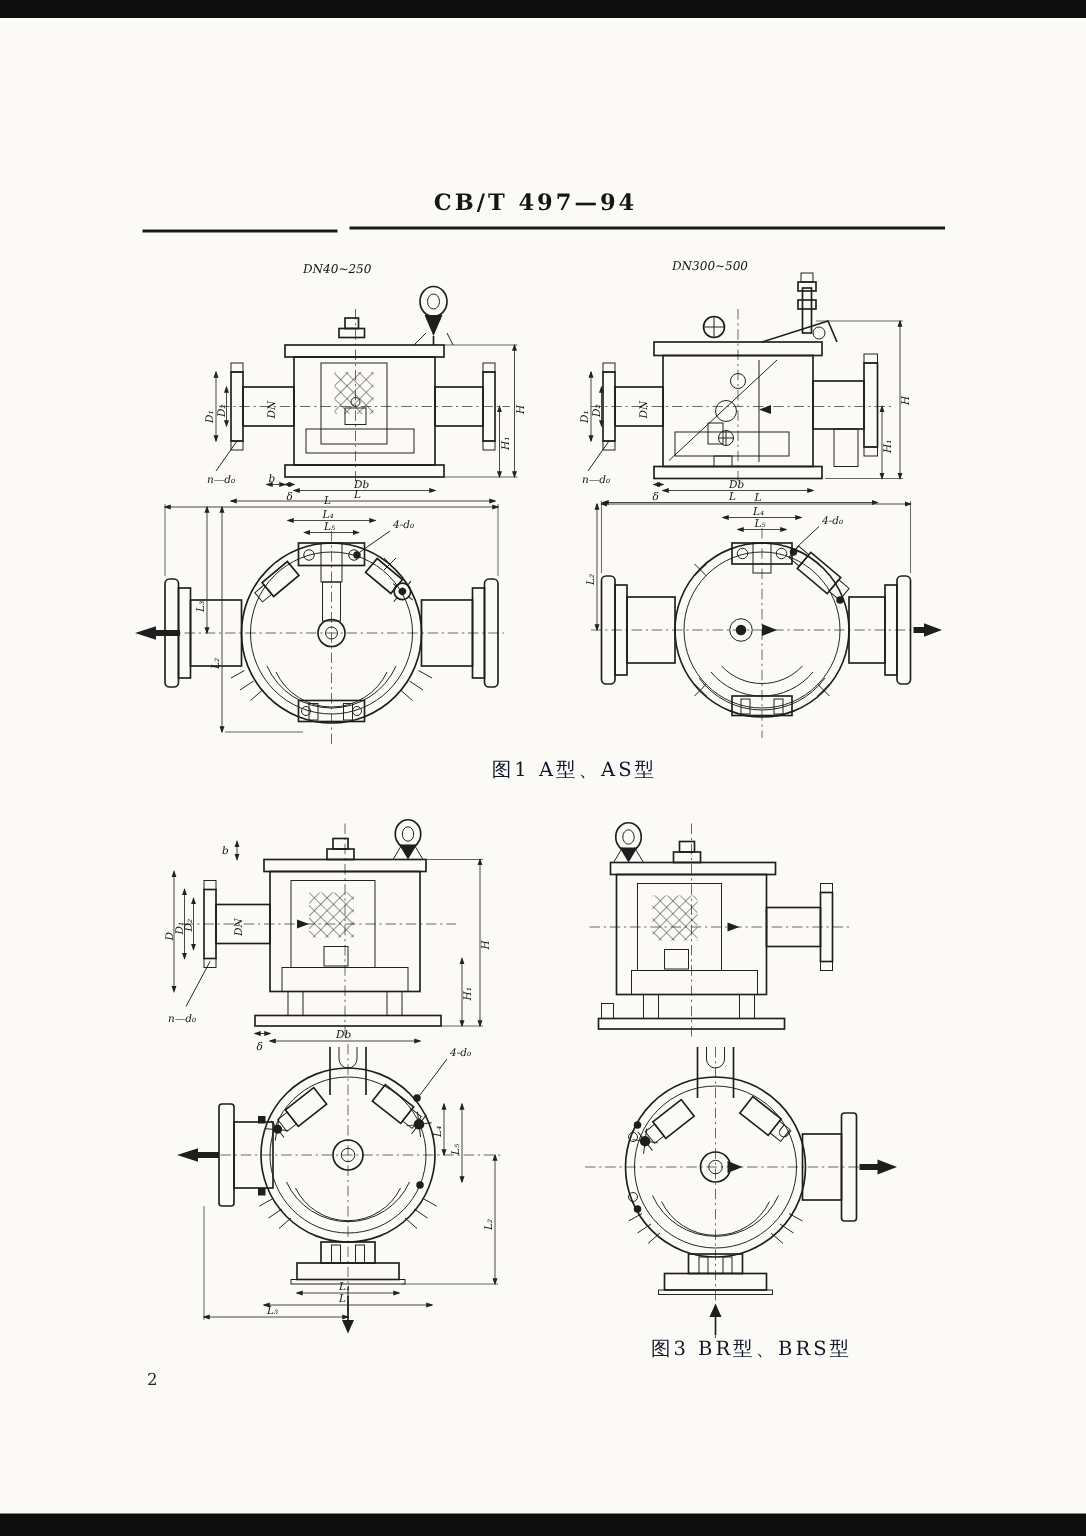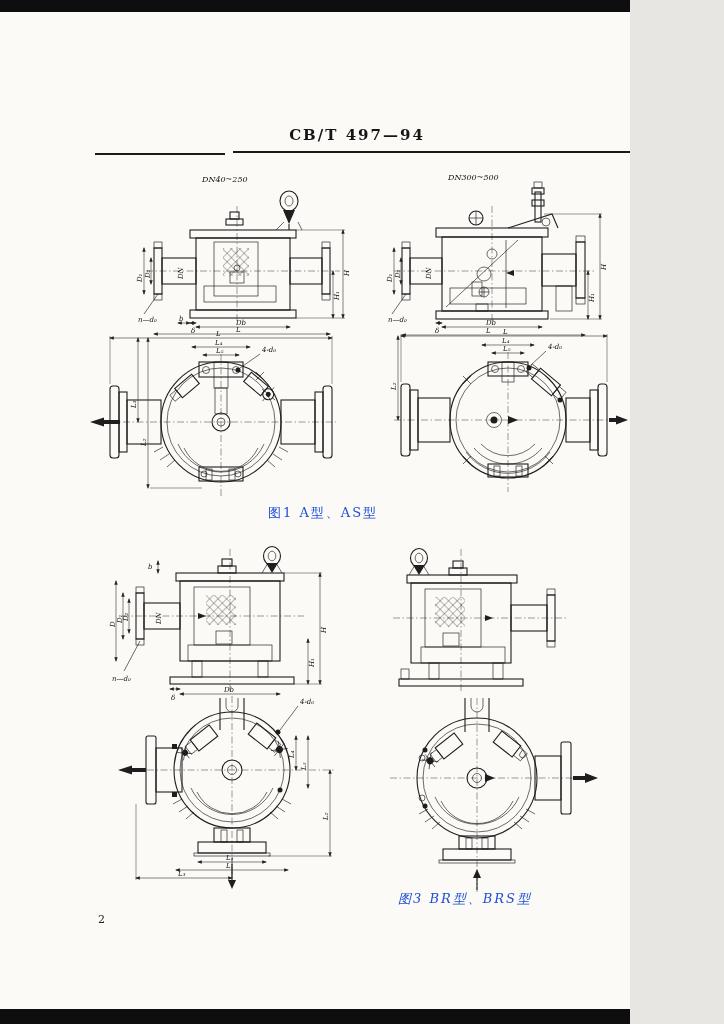--- a/index.html
+++ b/index.html
@@ -1,29 +1,29 @@
 <!DOCTYPE html>
 <html><head>
 <meta charset="utf-8">
 <style>
   html,body{margin:0;padding:0;background:#e8e6e2;}
-  .page{position:relative;width:630px;height:1024px;background:#fbfaf6;overflow:hidden;
+  .page{position:relative;width:724px;height:1024px;background:#fbfaf6;overflow:hidden;
         font-family:"DejaVu Serif",serif;}
   .bar{position:absolute;left:0;width:724px;background:#0e0e0e;}
   .bar.top{top:0;height:12px;}
   .bar.bottom{top:1009px;height:15px;}
   .hdr{position:absolute;top:126px;left:247px;width:220px;text-align:center;
        font:bold 15px "DejaVu Serif",serif;letter-spacing:2px;color:#151515;}
   .rule{position:absolute;background:#1a1a1a;}
   .r1{left:95px;top:153px;width:130px;height:2px;}
   .r2{left:233px;top:151px;width:397px;height:2px;}
-  .cap{position:absolute;font:13px "DejaVu Serif",serif;color:#1d4ed8;letter-spacing:2px;text-align:left;}
+  .cap{position:absolute;font:13px "DejaVu Serif",serif;color:#0f172a;letter-spacing:2px;text-align:right;}
   .cap1{left:268px;top:504px;width:170px;}
   .cap2{left:158px;top:890px;width:170px;}
-  .cap3{left:398px;top:890px;width:170px;font-style:italic;}
+  .cap3{left:398px;top:890px;width:170px;}
   .pgnum{position:absolute;left:98px;top:913px;font:11px "DejaVu Serif",serif;color:#222;}
   svg.draw{position:absolute;overflow:visible;}
   .ink{stroke:#1e1e1e;fill:none;stroke-width:1.1;}
   .thin{stroke:#1e1e1e;fill:none;stroke-width:.65;}
   .cl{stroke:#4a4a4a;fill:none;stroke-width:.55;stroke-dasharray:7 2.5 1.5 2.5;}
   .dim{stroke:#333;fill:none;stroke-width:.6;marker-start:url(#ar);marker-end:url(#ar);}
   .ext{stroke:#333;fill:none;stroke-width:.5;}
   .sol{fill:#1e1e1e;stroke:none;}
   .lbl{font:italic 7px "DejaVu Serif",serif;fill:#111;}
   .lbl2{font:italic 8px "DejaVu Serif",serif;fill:#111;}

